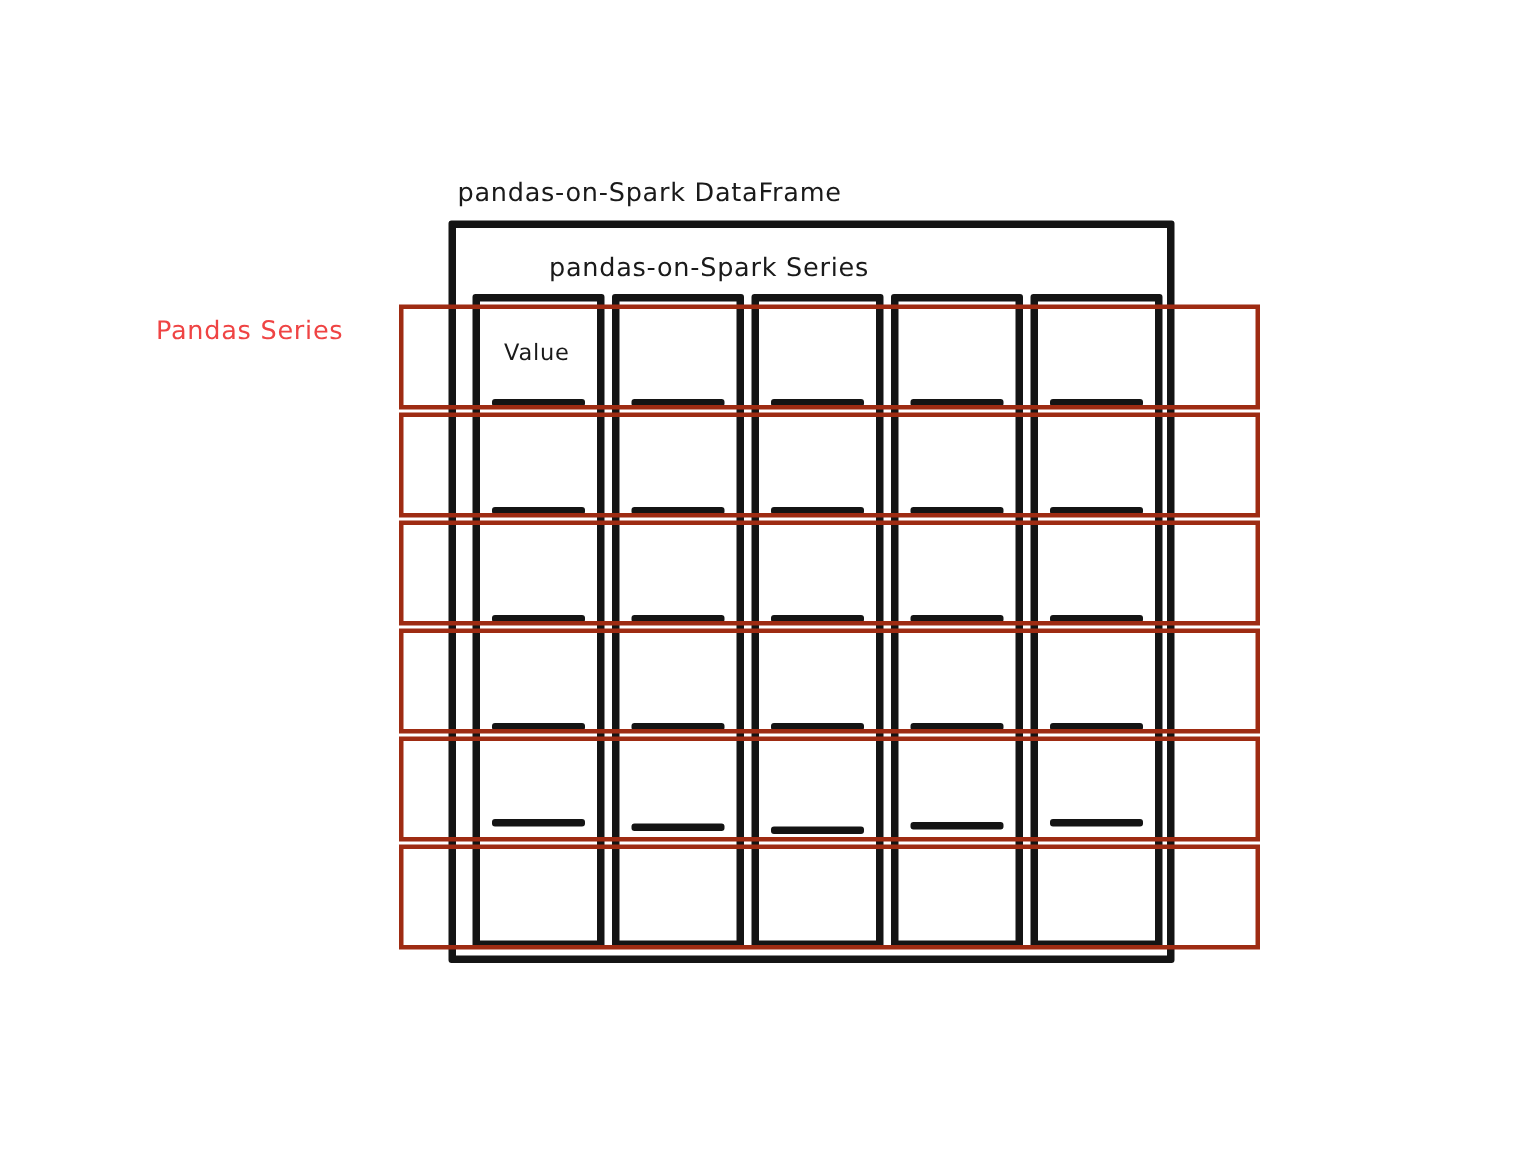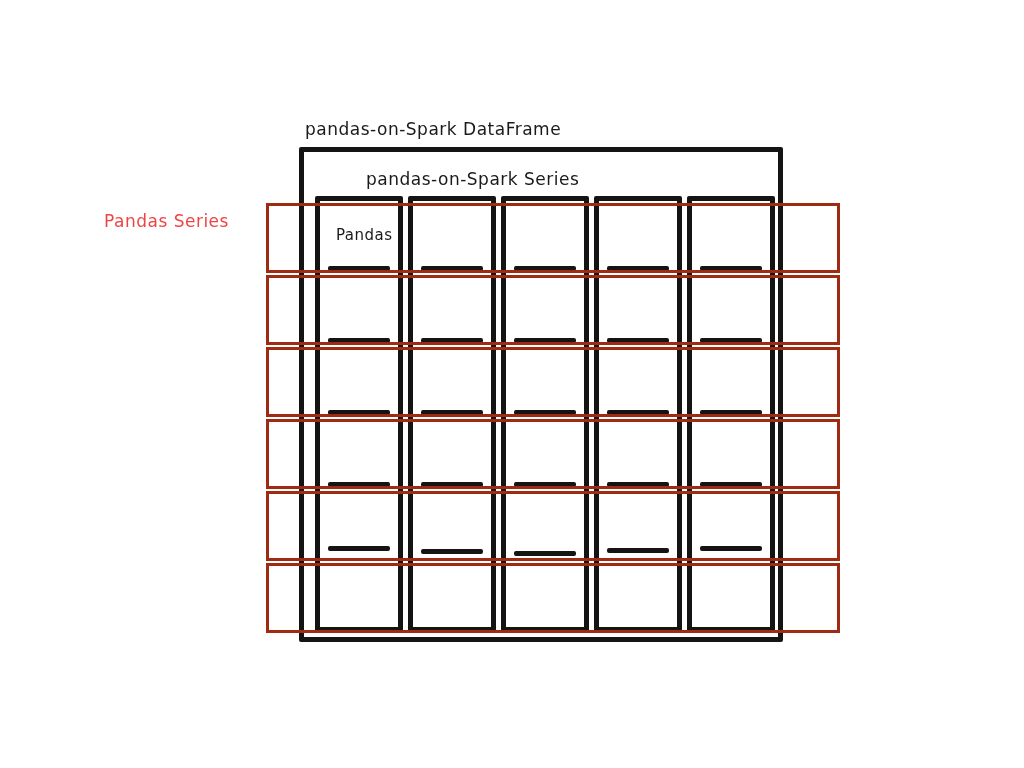--- a/index.html
+++ b/index.html
@@ -128,15 +128,15 @@
   <div class="pd-row" style="top:419px;"></div>
   <div class="pd-row" style="top:491px;"></div>
   <div class="pd-row" style="top:563px;"></div>
 
   <div class="label label-dark" style="left:305px; top:119px;">pandas-on-Spark DataFrame</div>
 
   <div class="label label-dark" style="left:318px; top:169px;margin-left:48px;">pandas-on-Spark Series</div>
 
   <div class="label label-red" style="left:104px; top:211px;">Pandas Series</div>
 
-  <div class="label label-cell" style="left:336px; top:226px;">Pandas</div>
+  <div class="label label-cell" style="left:336px; top:226px;">Value</div>
 
 </div>
 
 </body></html>

